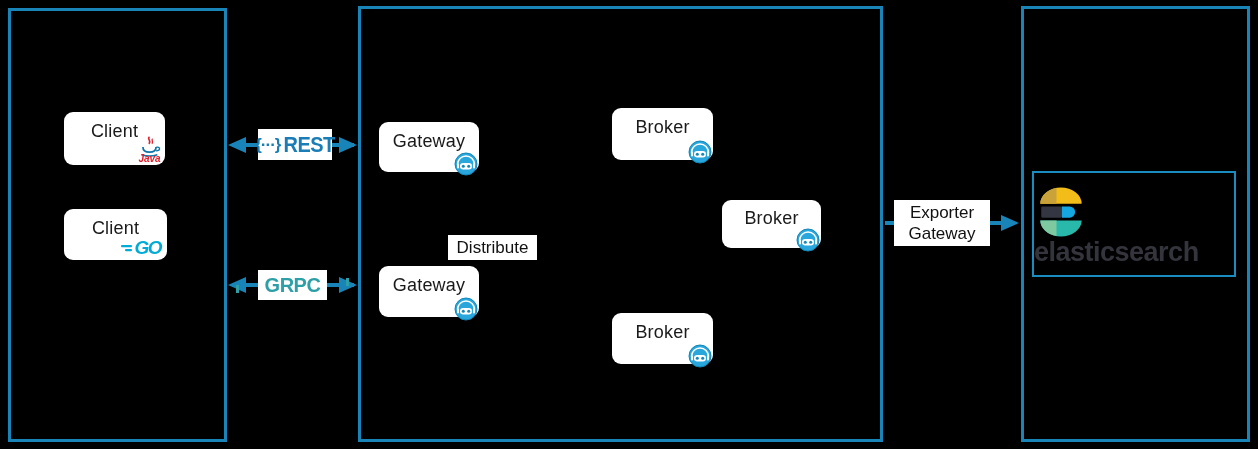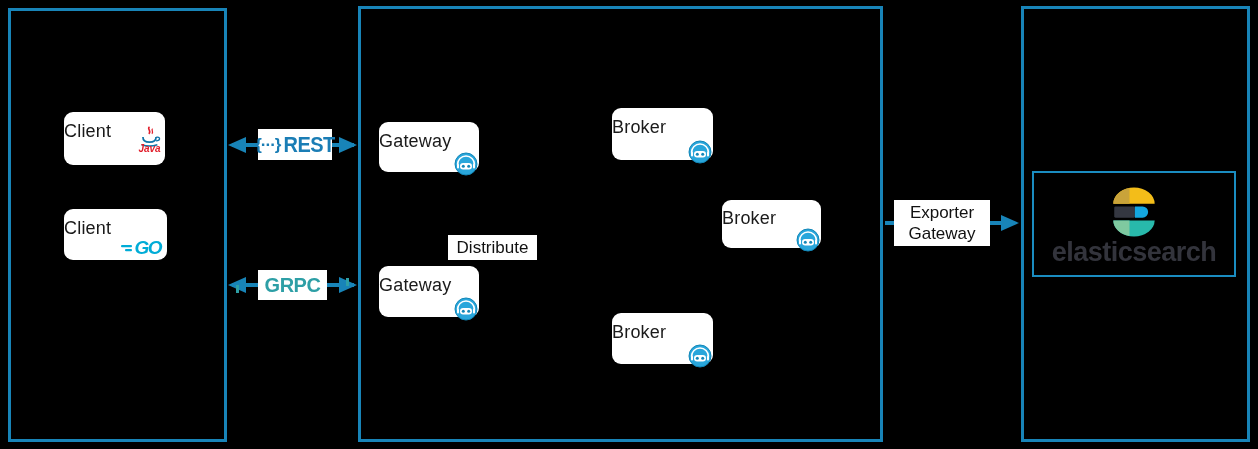--- a/index.html
+++ b/index.html
@@ -6,34 +6,34 @@
   #canvas {
     position:relative; width:1258px; height:449px; background:#000000;
     font-family:"Liberation Sans", sans-serif; overflow:hidden;
   }
   .gbox { position:absolute; border:3px solid #1884b8; background:transparent; box-sizing:border-box; }
   #box-clients { left:8px;   top:8px; width:219px; height:434px; }
   #box-cluster { left:358px; top:6px; width:525px; height:436px; }
   #box-storage { left:1021px;top:6px; width:229px; height:436px; }
 
   .node { position:absolute; background:#ffffff; border-radius:9px; box-sizing:border-box; }
-  .node-label { display:block; margin-top:9px; font-size:18px; color:#1a1a1a; letter-spacing:0.2px; }
+  .node-label { display:block; text-align:center; margin-top:9px; font-size:18px; color:#1a1a1a; letter-spacing:0.2px; }
 
   #node-client-java { left:64px; top:112px; width:101px; height:53px; }
   #node-client-go   { left:64px; top:209px; width:103px; height:51px; }
   #node-gateway-top { left:379px; top:122px; width:100px; height:50px; }
   #node-gateway-bot { left:379px; top:266px; width:100px; height:51px; }
   #node-broker-top  { left:612px; top:108px; width:101px; height:52px; }
   #node-broker-mid  { left:722px; top:200px; width:99px;  height:48px; }
   #node-broker-bot  { left:612px; top:313px; width:101px; height:51px; }
   #node-broker-mid .node-label { margin-top:8px; }
 
   .zeebe-icon { position:absolute; right:1px; bottom:-4px; width:24px; height:24px; }
 
-  .java-badge { position:absolute; right:3px; bottom:11px; display:flex; flex-direction:column; align-items:center; }
+  .java-badge { position:absolute; right:3px; bottom:1px; display:flex; flex-direction:column; align-items:center; }
   .java-text { font-size:10px; font-weight:bold; font-style:italic; color:#e11d2a; margin-top:-4px; }
   .go-badge { position:absolute; right:6px; bottom:3px; display:flex; align-items:center; }
   .go-text { font-size:19px; font-weight:bold; font-style:italic; color:#00acd7; letter-spacing:-1.5px; line-height:1; }
 
   .white-label { position:absolute; background:#ffffff; display:flex; align-items:center; justify-content:center; box-sizing:border-box; z-index:5; }
   #label-distribute { left:448px; top:211px; width:89px; height:25px; font-size:17px; color:#111;margin-top:24px; }
   #label-rest { left:258px; top:129px; width:74px; height:31px; gap:3px; }
   #label-grpc { left:258px; top:270px; width:69px; height:30px;gap:24px; }
   #label-exporter { left:894px; top:200px; width:96px; height:46px; flex-direction:column; font-size:17px; line-height:21px; color:#111; }
 
@@ -49,21 +49,21 @@
   #grpc-line { left:232px; top:283px; width:122px; }
   #exp-line  { left:885px; top:221px; width:122px; }
   .ah { position:absolute; width:0; height:0; border-top:8px solid transparent; border-bottom:8px solid transparent; z-index:2; }
   .ah-left  { border-right:18px solid #1884b8; }
   .ah-right { border-left:18px solid #1884b8; }
   #rest-ah-l { left:228px; top:137px; } #rest-ah-r { left:339px; top:137px; }
   #grpc-ah-l { left:228px; top:277px; } #grpc-ah-r { left:339px; top:277px; }
   #exp-ah-r  { left:1001px; top:215px; }
 
   #es-box { position:absolute; left:1032px; top:171px; width:204px; height:106px; border:2px solid #1a8cc0;
-            box-sizing:border-box; display:flex; flex-direction:column; align-items:center; padding-top:11px; }
+            box-sizing:border-box; display:flex; flex-direction:column; align-items:flex-start; padding-top:11px; }
   .es-wordmark { font-size:27px; font-weight:bold; color:#33343c; letter-spacing:-0.5px; margin-top:2px; line-height:1; }
 </style>
 </head>
 <body>
 
 <div id="canvas">
 
   <div class="gbox" id="box-clients"></div>
   <div class="gbox" id="box-cluster"></div>
   <div class="gbox" id="box-storage"></div>

